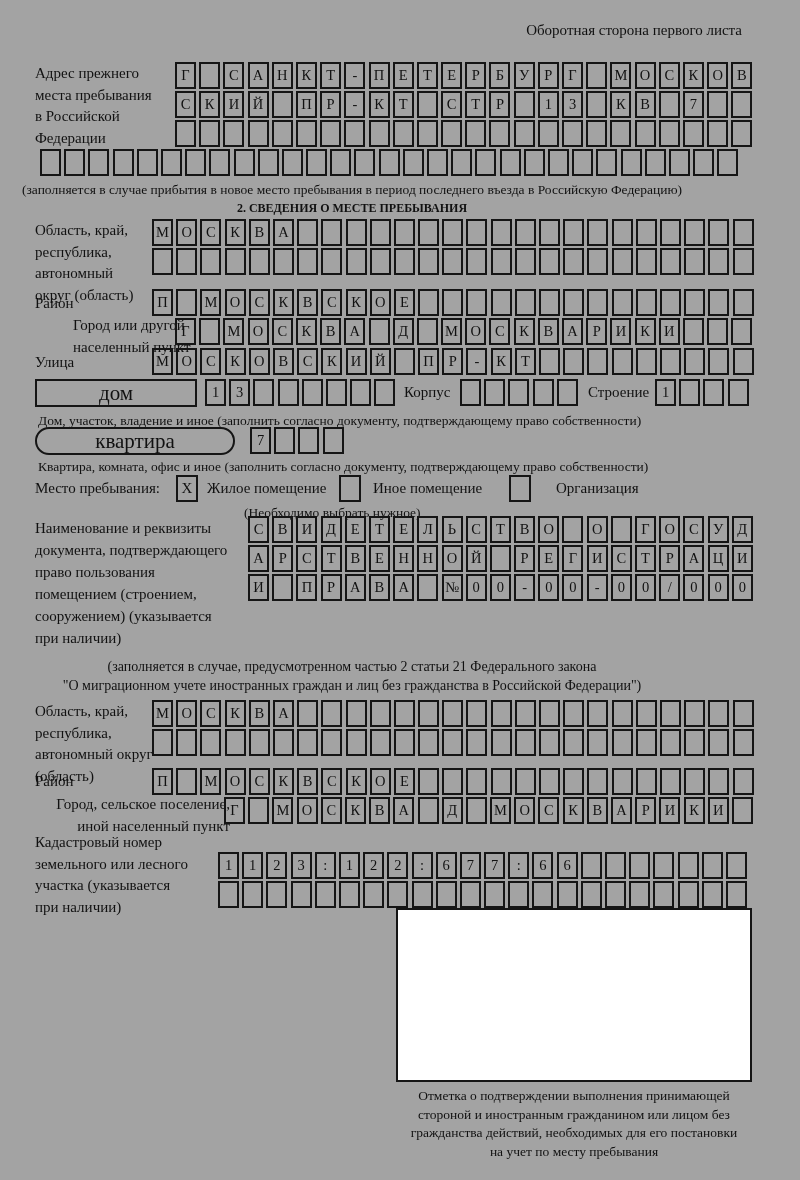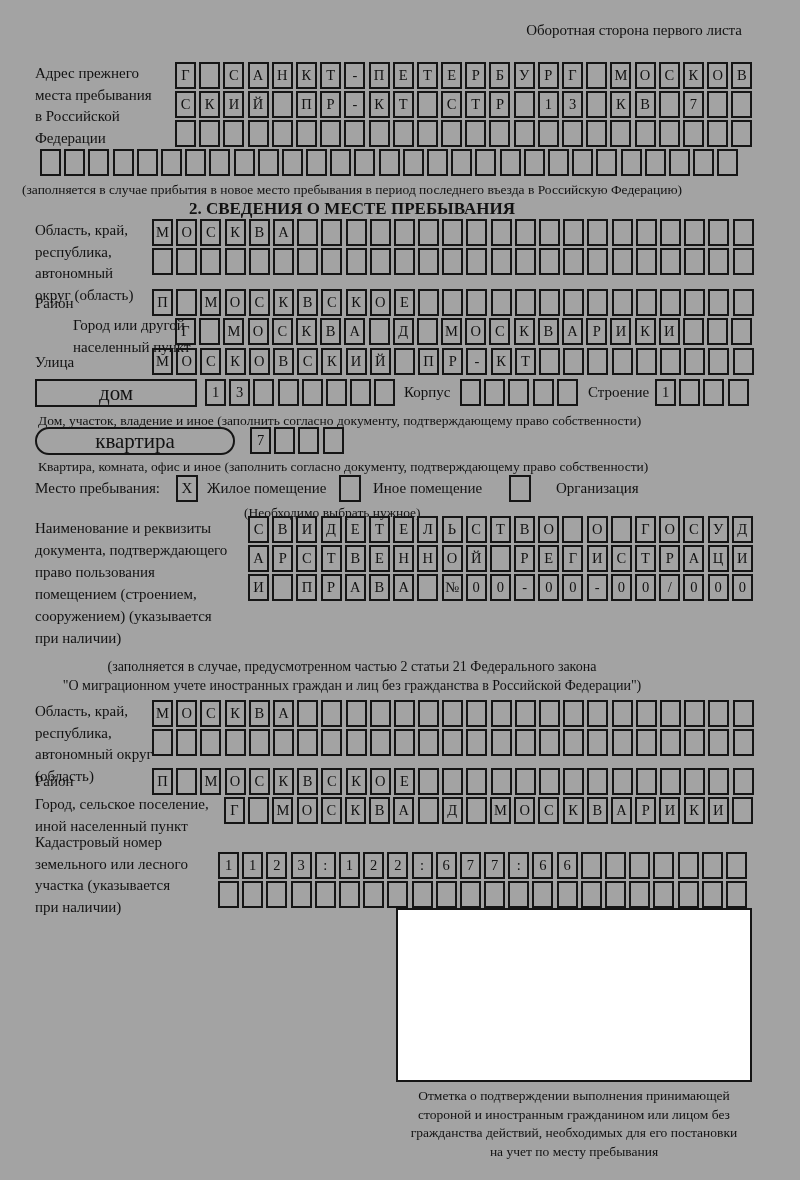--- a/index.html
+++ b/index.html
@@ -144,21 +144,21 @@
       <div class="cell"></div>
       <div class="cell"></div>
       <div class="cell"></div>
       <div class="cell"></div>
       <div class="cell"></div>
       <div class="cell"></div>
       <div class="cell"></div>
     </div>
   <div class="abs note center" style="top:181px;">(заполняется в случае прибытия в новое место пребывания в период последнего въезда в Российскую Федерацию)</div>
 
-  <div class="abs lbl bold center" style="top:198px;font-size:17px;">2. СВЕДЕНИЯ О МЕСТЕ ПРЕБЫВАНИЯ</div>
+  <div class="abs lbl bold center" style="top:198px;font-size:12px;">2. СВЕДЕНИЯ О МЕСТЕ ПРЕБЫВАНИЯ</div>
 
   <div class="abs lbl" style="top:220px;left:35px;width:125px;">Область, край,
 республика,
 автономный
 округ (область)</div>
   <div class="abs cells" style="top:219px;left:152px;">
       <div class="cell">М</div>
       <div class="cell">О</div>
       <div class="cell">С</div>
       <div class="cell">К</div>
@@ -505,21 +505,21 @@
       <div class="cell"></div>
       <div class="cell"></div>
       <div class="cell"></div>
       <div class="cell"></div>
       <div class="cell"></div>
       <div class="cell"></div>
       <div class="cell"></div>
       <div class="cell"></div>
     </div>
 
-  <div class="abs lbl" style="top:794px;left:35px;width:195px;">Город, сельское поселение,
+  <div class="abs lbl" style="top:794px;left:35px;width:195px;text-align:right;">Город, сельское поселение,
 иной населенный пункт</div>
   <div class="abs cells" style="top:797px;left:224px;">
       <div class="cell">Г</div>
       <div class="cell"></div>
       <div class="cell">М</div>
       <div class="cell">О</div>
       <div class="cell">С</div>
       <div class="cell">К</div>
       <div class="cell">В</div>
       <div class="cell">А</div>

